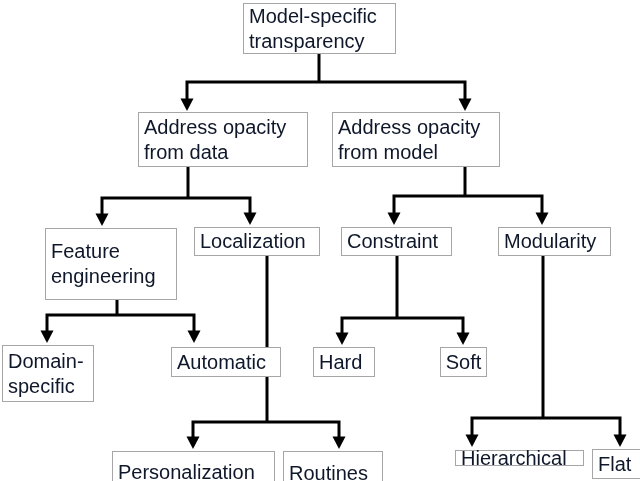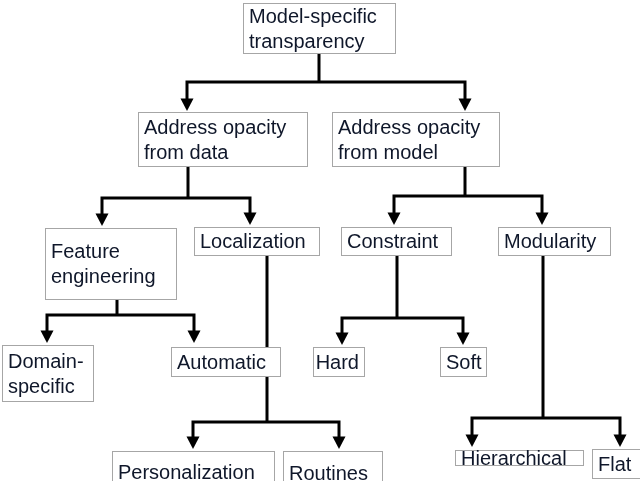--- a/index.html
+++ b/index.html
@@ -43,22 +43,22 @@
   
   .n-root            { left:243px; top:3px;   width:153px; height:51px; }
   .n-address-data    { left:138px; top:112px; width:170px; height:55px; }
   .n-address-model   { left:332px; top:112px; width:168px; height:55px; }
   .n-feature         { left:45px;  top:228px; width:132px; height:72px; }
   .n-localization    { left:194px; top:227px; width:126px; height:29px; }
   .n-constraint      { left:341px; top:227px; width:111px; height:29px; }
   .n-modularity      { left:480px; top:227px; width:113px; height:29px;margin-left:18px; }
   .n-domain          { left:2px;   top:345px; width:92px;  height:57px; }
   .n-automatic       { left:138px; top:347px; width:110px; height:30px;margin-left:33px; }
-  .n-hard            { left:313px; top:347px; width:52px;  height:30px;justify-content:flex-end; }
-  .n-soft            { left:440px; top:347px; width:47px;  height:30px; }
+  .n-hard            { left:313px; top:347px; width:62px;  height:30px; }
+  .n-soft            { left:440px; top:347px; width:47px;  height:30px;justify-content:center; }
   .n-personalization { left:112px; top:451px; width:163px; height:43px; }
   .n-routines        { left:283px; top:451px; width:100px; height:44px; }
   .n-hierarchical    { left:455px; top:450px; width:129px; height:16px; }
   .n-flat            { left:592px; top:449px; width:62px;  height:30px; }
 </style>
 </head>
 <body>
 
 <div class="canvas">
 

